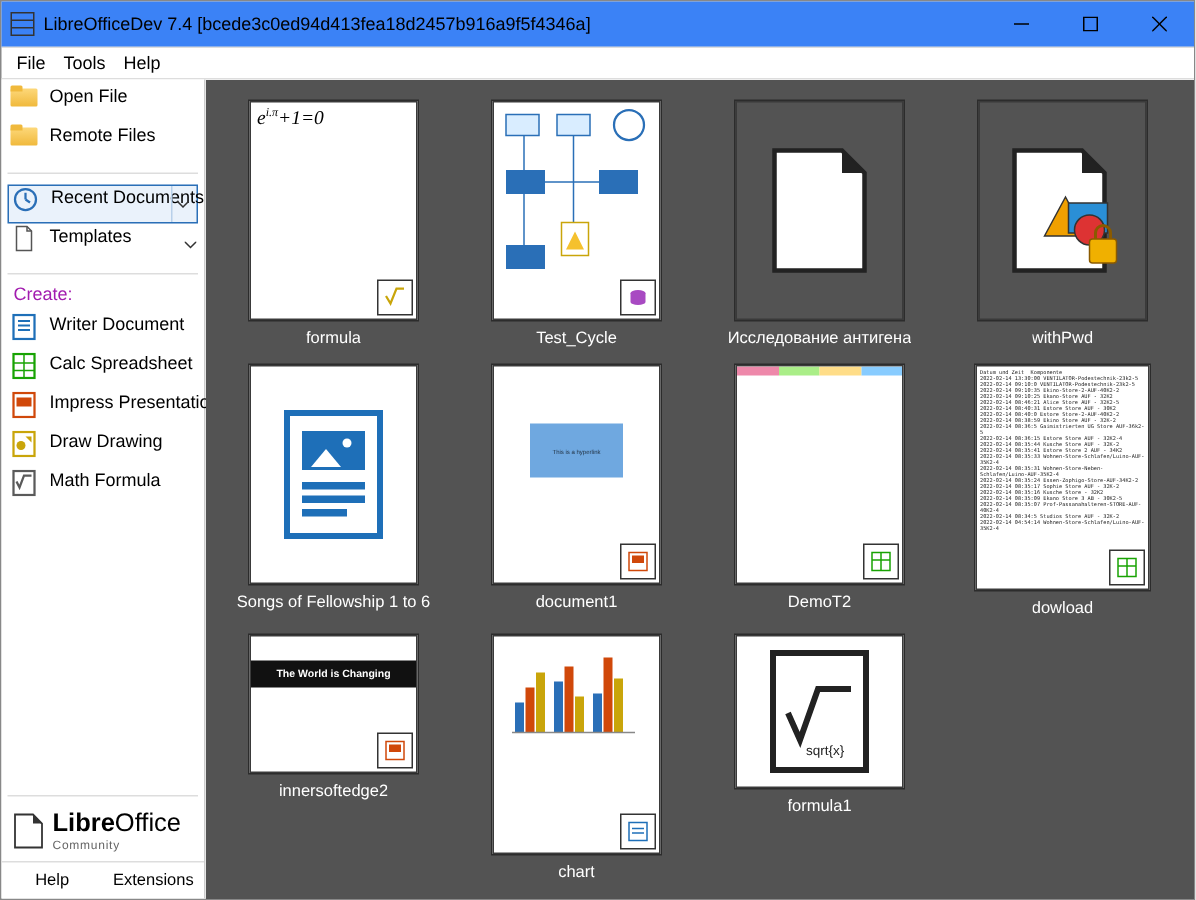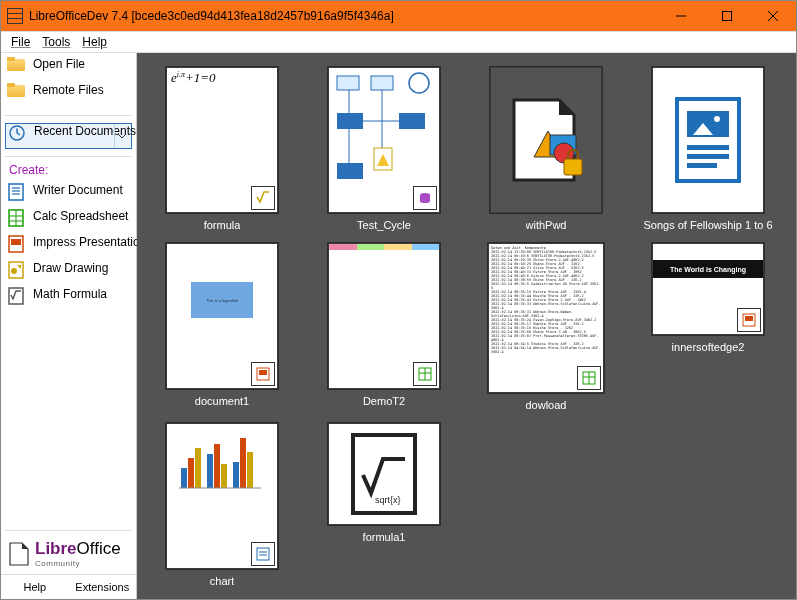--- a/index.html
+++ b/index.html
@@ -1,42 +1,42 @@
 <!DOCTYPE html>
 <html><head>
 <meta charset="utf-8">
 <style>
 html,body{margin:0;padding:0;font-family:"Segoe UI",Tahoma,sans-serif;font-size:12px;color:#000;background:#fff;height:100%;overflow:hidden}
 .window{width:797px;height:600px;display:flex;flex-direction:column;border:1px solid #888;box-sizing:border-box}
-.titlebar{height:30px;display:flex;align-items:center;border-bottom:1px solid #ddd;background:#f97316}
+.titlebar{height:30px;display:flex;align-items:center;border-bottom:1px solid #ddd;background:#3b82f6}
 .titlebar .app-icon{width:16px;height:16px;margin:0 6px;border:1px solid #333;box-sizing:border-box;display:flex;flex-direction:column}
 .titlebar .app-icon div{flex:1;border-bottom:1px solid #333}
 .titlebar .app-icon div:last-child{border:none}
 .titlebar .title{flex:1;font-size:12px;color:#000}
 .win-btns{display:flex}
 .win-btn{width:46px;height:30px;display:flex;align-items:center;justify-content:center;font-family:inherit;font-size:10px}
 .win-btn svg{width:10px;height:10px}
 .menubar{height:20px;display:flex;align-items:center;padding:0 4px;gap:0;border-bottom:1px solid #ddd;font-size:12px}
 .menubar .menu-item{padding:2px 6px}
-.menubar .menu-item span{text-decoration:underline;text-decoration-color:#888}
+.menubar .menu-item span{text-decoration-color:#888}
 .body{flex:1;display:flex;min-height:0}
 .sidebar{width:135px;background:#fff;display:flex;flex-direction:column;border-right:1px solid #ccc}
 .sidebar-group{padding:4px 0}
 .sb-item{display:flex;align-items:flex-start;height:26px;padding:0 6px;gap:8px;cursor:default}
 .sb-item.selected{border:1px solid #2a6fb7;background:#eaf2fb;margin:1px 4px;padding:0 2px;height:24px}
 .sb-item.dropdown{position:relative}
 .sb-item .caret{position:absolute;right:2px;top:0;bottom:0;width:14px;display:flex;align-items:center;justify-content:center;border-left:1px solid #b8d0ea}
 .sb-icon{width:18px;height:18px;flex:none}
 .sb-label{font-size:12px;white-space:nowrap}
 .sb-section-label{padding:4px 8px 2px;font-size:12px;color:#a21caf}
 .sb-divider{height:1px;background:#ddd;margin:2px 4px}
 .sb-spacer{flex:1}
 .logo-block{padding:6px 8px;display:flex;align-items:center;gap:6px}
 .logo-block .word{font-size:17px;font-weight:400}
-.logo-block .word b{color:#701a75;font-weight:600}
+.logo-block .word b{color:#000000;font-weight:600}
 .logo-block .sub{font-size:8px;color:#666;letter-spacing:0.5px}
 .bottom-links{display:flex;border-top:1px solid #ddd}
 .bottom-links div{flex:1;text-align:center;padding:6px 0;font-size:11px}
 .main{flex:1;background:#535353;overflow:auto;padding:10px 4px}
 .grid{display:flex;flex-wrap:wrap;gap:0;align-content:flex-start}
 .thumb-cell{width:162px;display:flex;flex-direction:column;align-items:center;padding:4px 0 8px}
 .thumb{width:110px;height:144px;background:#fff;border:1px solid #3a3a3a;box-shadow:0 0 0 1px #2c2c2c;position:relative;overflow:hidden}
 .thumb .badge{position:absolute;right:2px;bottom:2px;width:22px;height:22px;background:#fff;border:1px solid #333;display:flex;align-items:center;justify-content:center}
 .thumb-label{color:#fff;font-size:11px;margin-top:6px;text-align:center;max-width:150px;overflow:hidden;text-overflow:ellipsis;white-space:nowrap}
 
@@ -100,20 +100,34 @@
         <div class="sb-item selected dropdown">
           <span class="sb-icon">
             <svg viewBox="0 0 18 18">
                 <circle cx="9" cy="9" r="7" fill="none" stroke="#2a6fb7" stroke-width="1.5"></circle>
                 <line x1="9" y1="9" x2="9" y2="4.5" stroke="#2a6fb7" stroke-width="1.5"></line>
                 <line x1="9" y1="9" x2="12" y2="11" stroke="#2a6fb7" stroke-width="1.5"></line>
               </svg>
           </span>
           <span class="sb-label">Recent Documents</span>
           <span class="caret">
+              <svg width="8" height="5" viewBox="0 0 8 5">
+                <path d="M0 0 L4 4 L8 0" fill="none" stroke="#333" stroke-width="1"></path>
+              </svg>
+            </span>
+        </div>
+        <div class="sb-item dropdown">
+          <span class="sb-icon">
+            <svg viewBox="0 0 18 18">
+                <path d="M4 1 h7 l3 3 v13 h-10 z" fill="#fff" stroke="#555" stroke-width="1"></path>
+                <path d="M11 1 v3 h3" fill="none" stroke="#555" stroke-width="1"></path>
+              </svg>
+          </span>
+          <span class="sb-label">Templates</span>
+          <span class="caret" style="border:none">
               <svg width="8" height="5" viewBox="0 0 8 5">
                 <path d="M0 0 L4 4 L8 0" fill="none" stroke="#333" stroke-width="1"></path>
               </svg>
             </span>
         </div>
       </div>
       <div class="sb-divider"></div>
       <div class="sb-section-label">Create:</div>
       <div class="sidebar-group">
         <div class="sb-item">
@@ -209,20 +223,29 @@
             <div class="badge">
                 <svg width="14" height="14" viewBox="0 0 14 14">
                   <ellipse cx="7" cy="4" rx="5" ry="2" fill="#a84ac2"></ellipse>
                   <path d="M2 4 v6 a5 2 0 0 0 10 0 v-6" fill="#a84ac2"></path>
                 </svg>
               </div>
           </div>
           <div class="thumb-label">Test_Cycle</div>
         </div>
 
+        <div class="thumb-cell">
+          <div class="thumb" style="display:flex;align-items:center;justify-content:center;background:#535353">
+            <svg width="70" height="90" viewBox="0 0 70 90">
+                <path d="M5 5 h45 l15 15 v65 h-60 z" fill="#fff" stroke="#222" stroke-width="3"></path>
+                <path d="M50 5 v15 h15 z" fill="#222"></path>
+              </svg>
+          </div>
+          <div class="thumb-label">Исследование антигена</div>
+        </div>
 
         <div class="thumb-cell">
           <div class="thumb" style="display:flex;align-items:center;justify-content:center;background:#535353">
             <svg width="80" height="90" viewBox="0 0 80 90">
               <path d="M8 5 h45 l15 15 v65 h-60 z" fill="#fff" stroke="#222" stroke-width="3"></path>
                 <path d="M53 5 v15 h15 z" fill="#222"></path>
               <polygon points="28,62 42,36 56,62" fill="#f0a000" stroke="#333" stroke-width="1"></polygon>
               <rect x="44" y="40" width="26" height="20" fill="#2a8fd6" stroke="#333"></rect>
               <circle cx="58" cy="58" r="10" fill="#d33" stroke="#333"></circle>
               <rect x="58" y="64" width="18" height="16" rx="2" fill="#f0b000" stroke="#8a5a00"></rect>

